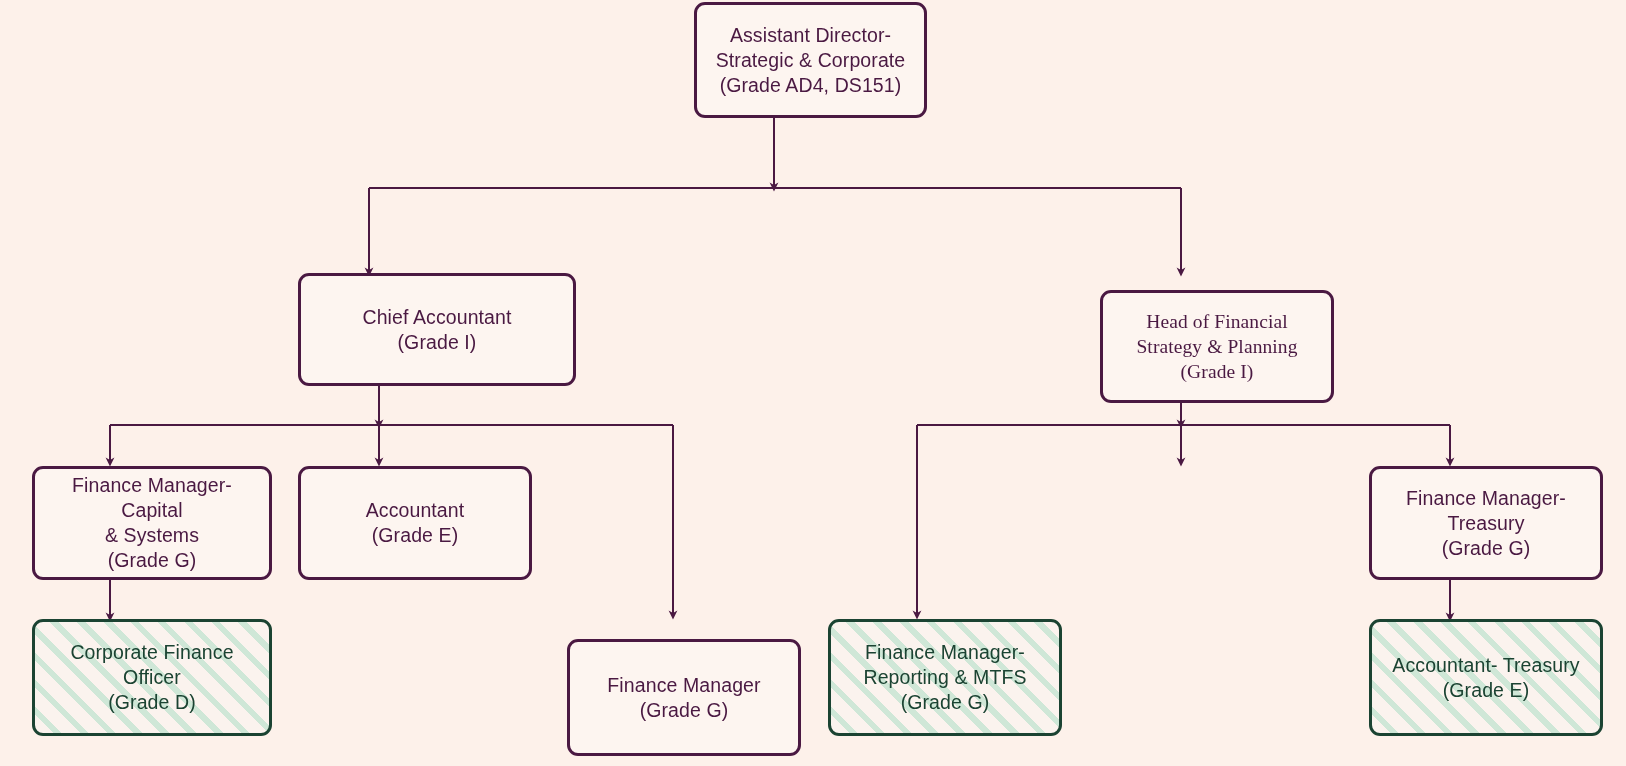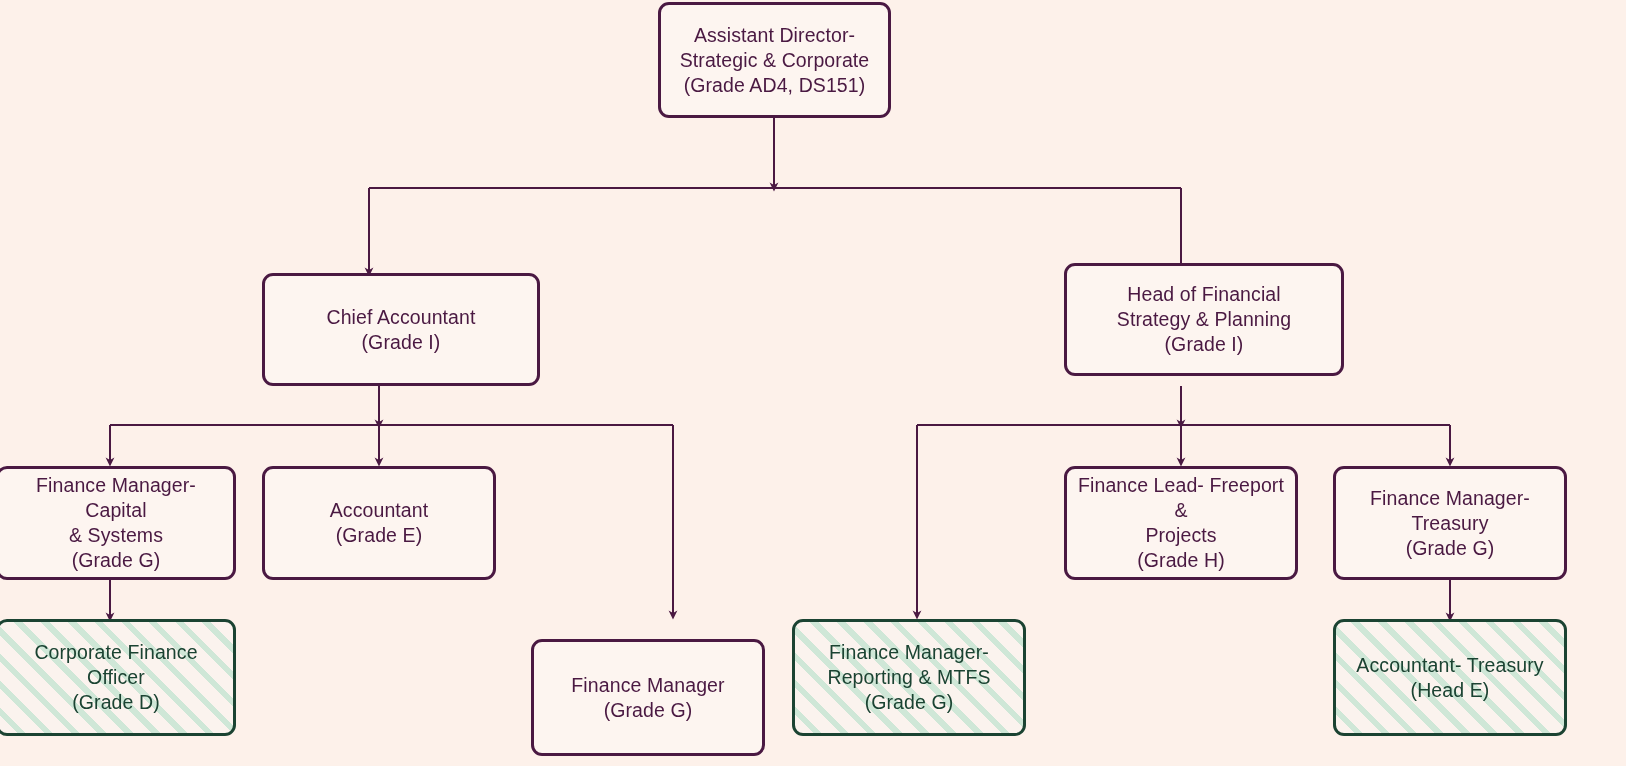--- a/index.html
+++ b/index.html
@@ -18,20 +18,21 @@
     box-sizing:border-box;
     display:flex;align-items:center;justify-content:center;
     text-align:center;
     border-radius:11px;
     font-size:19.5px;
     line-height:25px;
     letter-spacing:.1px;
     white-space:pre-line;
     padding:4px 6px;
     z-index:3;
+    margin-left:36px;
   }
   .node.purple{
     background:#FDF5F0;
     border:3px solid #4A1942;
     color:#4A1942;
   }
   .node.green{
     border:3px solid #1B4332;
     color:#1B4332;
     background-color:#FBF3EE;
@@ -81,45 +82,42 @@
     </g>
   </svg>
 
   <div class="node purple" style="left:658px;top:2px;width:233px;height:116px;">Assistant Director-
 Strategic &amp; Corporate
 (Grade AD4, DS151)</div>
 
   <div class="node purple" style="left:262px;top:273px;width:278px;height:113px;">Chief Accountant
 (Grade I)</div>
 
-  <div class="node purple" style="left:1064px;top:263px;width:280px;height:113px;">Head of Financial
+  <div class="node purple" style="left:1064px;top:290px;width:234px;height:113px;font-family:Liberation Serif, serif;">Head of Financial
 Strategy &amp; Planning
 (Grade I)</div>
 
   <div class="node purple" style="left:-4px;top:466px;width:240px;height:114px;">Finance Manager- Capital
 &amp; Systems
 (Grade G)</div>
 
   <div class="node purple" style="left:262px;top:466px;width:234px;height:114px;">Accountant
 (Grade E)</div>
 
-  <div class="node purple" style="left:1064px;top:466px;width:234px;height:114px;">Finance Lead- Freeport &amp;
-Projects
-(Grade H)</div>
 
   <div class="node purple" style="left:1333px;top:466px;width:234px;height:114px;">Finance Manager-
 Treasury
 (Grade G)</div>
 
   <div class="node green" style="left:-4px;top:619px;width:240px;height:117px;">Corporate Finance Officer
 (Grade D)</div>
 
   <div class="node purple" style="left:531px;top:639px;width:234px;height:117px;">Finance Manager
 (Grade G)</div>
 
   <div class="node green" style="left:792px;top:619px;width:234px;height:117px;">Finance Manager-
 Reporting &amp; MTFS
 (Grade G)</div>
 
   <div class="node green" style="left:1333px;top:619px;width:234px;height:117px;">Accountant- Treasury
-(Head E)</div>
+(Grade E)</div>
 
 </div>
 
 </body></html>

